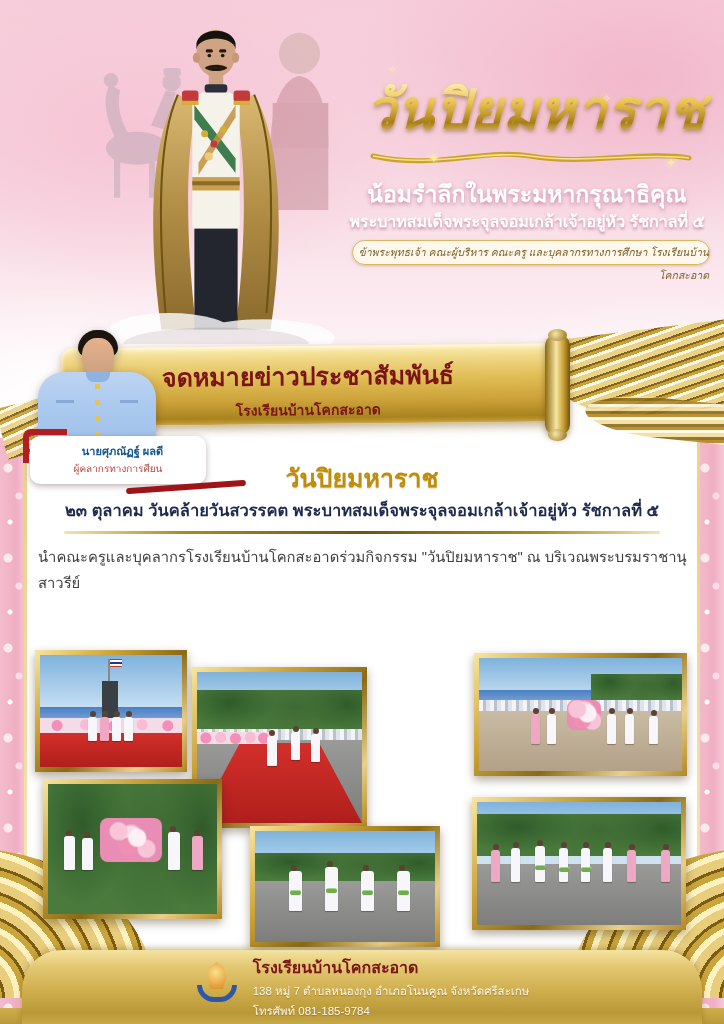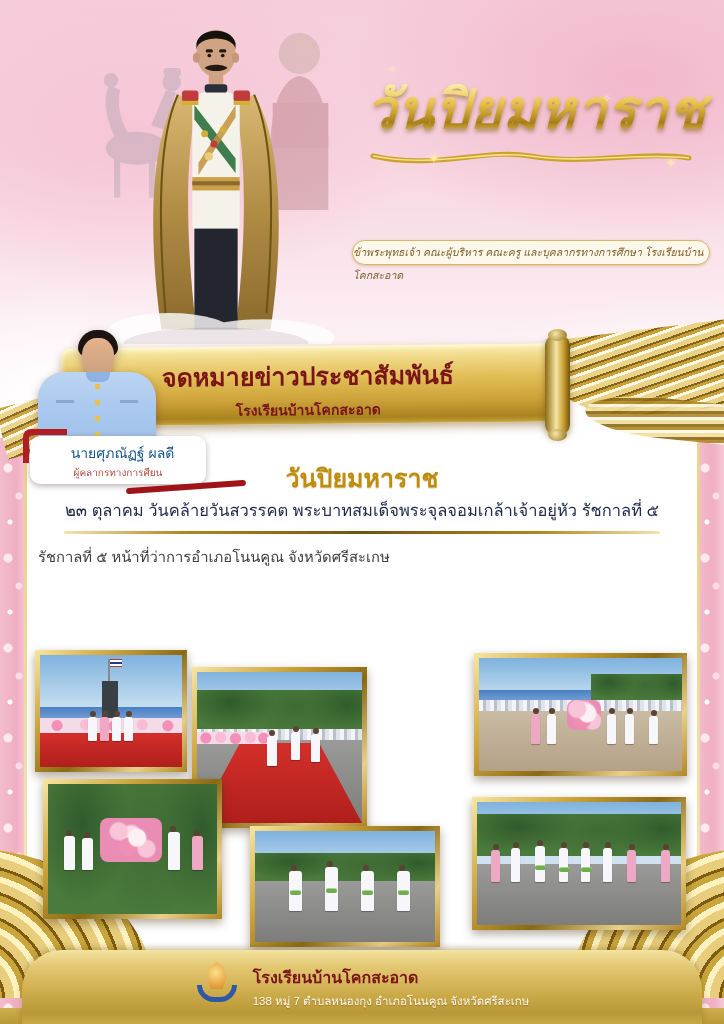--- a/index.html
+++ b/index.html
@@ -45,21 +45,21 @@
     filter:drop-shadow(0 3px 2px rgba(120,85,10,.5));}
   .swash{position:absolute;left:365px;top:146px;width:330px;height:26px;}
   .sparkle{position:absolute;color:#ffe9a6;text-shadow:0 0 6px #fff3c4;font-size:14px;z-index:3;}
 
   .tribute1{position:absolute;left:336px;top:176px;width:382px;text-align:center;
     font-size:23px;font-weight:bold;color:#ffffff;text-shadow:0 2px 4px rgba(190,120,150,.85);}
   .tribute2{position:absolute;left:336px;top:209px;width:382px;text-align:center;
     font-size:16px;font-weight:bold;color:#ffffff;text-shadow:0 2px 3px rgba(190,120,150,.85);}
   .pill{position:absolute;left:352px;top:240px;width:358px;height:25px;line-height:23px;
     background:rgba(253,248,235,.92);border:1px solid #d8b55e;border-radius:14px;
-    text-align:left;font-size:10.5px;font-style:italic;color:#7c5f2a;
+    text-align:right;font-size:10.5px;font-style:italic;color:#7c5f2a;
     box-shadow:0 1px 3px rgba(160,110,40,.35);}
 
   
   .swirl{position:absolute;z-index:3;}
   .swirl-right{left:552px;top:330px;width:180px;height:86px;transform:rotate(-7deg);border-radius:0 0 0 60%;
     background:repeating-linear-gradient(-12deg,#fff8e2 0 3px,#c79b2e 3px 6px,#7c5c12 6px 8px,#e9d080 8px 13px);opacity:.95;}
   .swirl-right2{left:585px;top:398px;width:150px;height:40px;transform:rotate(6deg);border-radius:50% 0 0 50%;
     background:repeating-linear-gradient(-6deg,#fff8e2 0 3px,#b28724 3px 6px,#8a6a14 6px 9px,#f1dd9d 9px 13px);opacity:.9;}
   .swirl-left{left:0px;top:394px;width:118px;height:52px;transform:rotate(-14deg);border-radius:0 60% 60% 0;
     background:repeating-linear-gradient(-10deg,#fff8e2 0 3px,#c79b2e 3px 6px,#7c5c12 6px 8px,#e9d080 8px 13px);opacity:.9;}
@@ -90,29 +90,29 @@
     background:linear-gradient(180deg,#bcd4f2 0%,#a9c8ee 45%,#9cbde6 100%);}
   .dir-collar{position:absolute;left:58px;top:42px;width:24px;height:10px;background:#8fb3e0;border-radius:0 0 8px 8px;}
   .dir-buttons{position:absolute;left:67px;top:54px;width:5px;height:70px;
     background:repeating-linear-gradient(180deg,#e8c24a 0 5px,transparent 5px 16px);}
   .dir-pocket{position:absolute;top:70px;width:18px;height:3px;background:#87a9d4;}
 
   .plate{position:absolute;left:30px;top:436px;width:176px;height:48px;background:#ffffff;border-radius:10px;
     box-shadow:0 2px 6px rgba(60,30,40,.35);z-index:6;text-align:center;padding-top:6px;}
   .plate::before{content:'';position:absolute;left:-7px;top:-7px;width:38px;height:28px;
     border-left:6px solid #b01e23;border-top:6px solid #b01e23;border-radius:8px 0 0 0;}
-  .plate-name{font-size:14px;font-weight:normal;color:#15548c;padding-left:9px;}
+  .plate-name{font-size:11px;font-weight:bold;color:#15548c;padding-left:9px;}
   .plate-role{font-size:10px;color:#b2463f;margin-top:1px;}
   .plate-swoosh{position:absolute;right:-40px;bottom:-6px;width:120px;height:6px;background:#9e1418;border-radius:3px;transform:rotate(-4deg);}
 
   
   .article-title{position:absolute;left:162px;top:458px;width:400px;text-align:center;z-index:4;
     font-size:25px;font-weight:bold;color:#bf8d0b;text-shadow:0 1px 1px rgba(150,110,20,.3);}
   .article-sub{position:absolute;left:40px;top:497px;width:644px;text-align:center;z-index:4;
-    font-size:16.5px;font-weight:normal;color:#1e2a4d;}
+    font-size:16.5px;font-weight:bold;color:#1e2a4d;}
   .divider{position:absolute;left:64px;top:531px;width:596px;height:3px;z-index:4;border-radius:2px;
     background:linear-gradient(90deg,#f3e4ae,#b28724 20%,#6f5410 50%,#b28724 80%,#f3e4ae);}
   .body-text{position:absolute;left:38px;top:544px;width:650px;z-index:4;
     font-size:14.8px;color:#3f3f3f;line-height:1.78;}
   .body-text .indent{text-indent:46px;}
 
   
   .photo{position:absolute;z-index:3;padding:5px;
     background:linear-gradient(135deg,#f8e6a0 0%,#caa23a 30%,#8a6a14 55%,#e9d08a 80%,#b28724 100%);
     box-shadow:0 4px 9px rgba(60,40,10,.4);}
@@ -250,20 +250,22 @@
     <div class="main-title">วันปิยมหาราช</div>
     <svg class="swash" viewBox="0 0 330 26">
       <path d="M8,10 C70,24 120,2 165,10 C220,20 280,4 324,12" stroke="#caa22c" stroke-width="5" fill="none" stroke-linecap="round"></path>
       <path d="M8,10 C70,22 120,4 165,10 C220,18 280,6 324,12" stroke="#f7e08a" stroke-width="1.6" fill="none"></path>
     </svg>
     <span class="sparkle" style="left:428px;top:150px;">✦</span>
     <span class="sparkle" style="left:602px;top:92px;font-size:11px;">✧</span>
     <span class="sparkle" style="left:666px;top:156px;font-size:12px;">✦</span>
     <span class="sparkle" style="left:388px;top:64px;font-size:10px;">✧</span>
 
+    <div class="tribute1">น้อมรำลึกในพระมหากรุณาธิคุณ</div>
+    <div class="tribute2">พระบาทสมเด็จพระจุลจอมเกล้าเจ้าอยู่หัว รัชกาลที่ ๕</div>
     <div class="pill">ข้าพระพุทธเจ้า คณะผู้บริหาร คณะครู และบุคลากรทางการศึกษา โรงเรียนบ้านโคกสะอาด</div>
   </div>
 
   <div class="swirl swirl-right"></div>
   <div class="swirl swirl-right2"></div>
   <div class="swirl swirl-left"></div>
 
   <div class="scroll-wrap">
     <div class="scroll-body">
       <div class="scroll-title">จดหมายข่าวประชาสัมพันธ์</div>
@@ -285,21 +287,21 @@
   <div class="plate">
     <div class="plate-name">นายศุภณัฏฐ์ ผลดี</div>
     <div class="plate-role">ผู้คลากรทางการศียน</div>
     <div class="plate-swoosh"></div>
   </div>
 
   <div class="article-title">วันปิยมหาราช</div>
   <div class="article-sub">๒๓ ตุลาคม วันคล้ายวันสวรรคต พระบาทสมเด็จพระจุลจอมเกล้าเจ้าอยู่หัว รัชกาลที่ ๕</div>
   <div class="divider"></div>
   <div class="body-text">
-    <div>รัชกาลที่ ๕  หน้าที่ว่าการอำเภอโนนคูณ จังหวัดศรีสะเกษ</div>
+    <div>นำคณะครูและบุคลากรโรงเรียนบ้านโคกสะอาดร่วมกิจกรรม "วันปิยมหาราช" ณ บริเวณพระบรมราชานุสาวรีย์</div>
   </div>
 
   <div class="photo" style="left:35px;top:650px;width:152px;height:122px;">
     <div class="ph">
       <div class="layer sky" style="height:52%;"></div>
       <div class="layer roof" style="top:46%;height:10%;"></div>
       <div class="flagpole" style="left:68px;top:4px;height:52px;"></div>
       <div class="flag" style="left:70px;top:4px;"></div>
       <div class="monument" style="left:62px;top:26px;width:16px;height:38px;"></div>
       <div class="layer wreaths" style="top:56%;height:14%;"></div>
@@ -392,16 +394,17 @@
   <div class="footer-strip"></div>
 
   <div class="footer">
     <div class="logo">
       <div class="logo-crest"></div>
       <div class="logo-ribbon"></div>
     </div>
     <div class="footer-text">
       <div class="footer-school">โรงเรียนบ้านโคกสะอาด</div>
       <div class="footer-address">138 หมู่ 7 ตำบลหนองกุง อำเภอโนนคูณ จังหวัดศรีสะเกษ</div>
+      <div class="footer-phone">โทรศัพท์ 081-185-9784</div>
     </div>
   </div>
 
 </div>
 
 </body></html>

